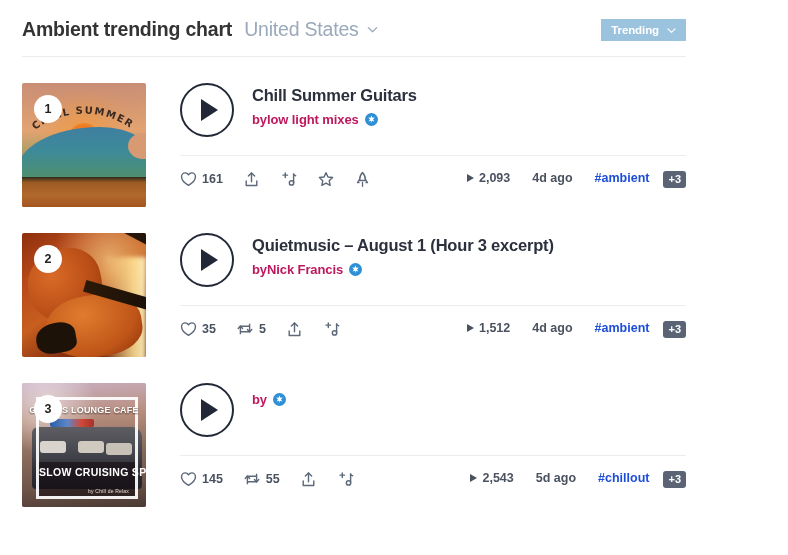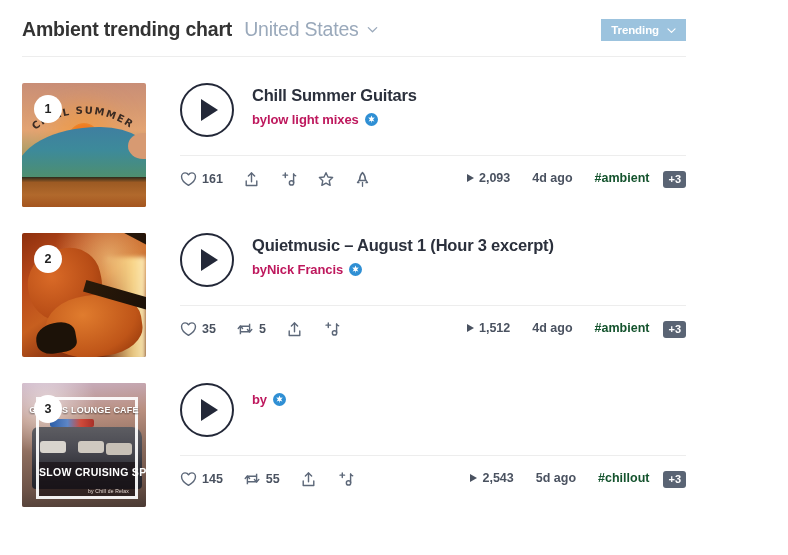--- a/index.html
+++ b/index.html
@@ -346,21 +346,21 @@
     white-space: nowrap;
   }
   .stat.plays { margin-left: 0; }
   .play-mini {
     width: 0; height: 0;
     border-left: 7px solid #4a5260;
     border-top: 4.5px solid transparent;
     border-bottom: 4.5px solid transparent;
     margin-right: 5px;
   }
-  .tag { color: #14532d; cursor: pointer; }
+  .tag { color: #1d4ed8; cursor: pointer; }
   .tag-more {
     margin-left: 14px;
     background: #5a6474;
     color: #ffffff;
     font-size: 11px;
     font-weight: 700;
     border-radius: 3px;
     padding: 2px 5px;
     line-height: 13px;
     cursor: pointer;

